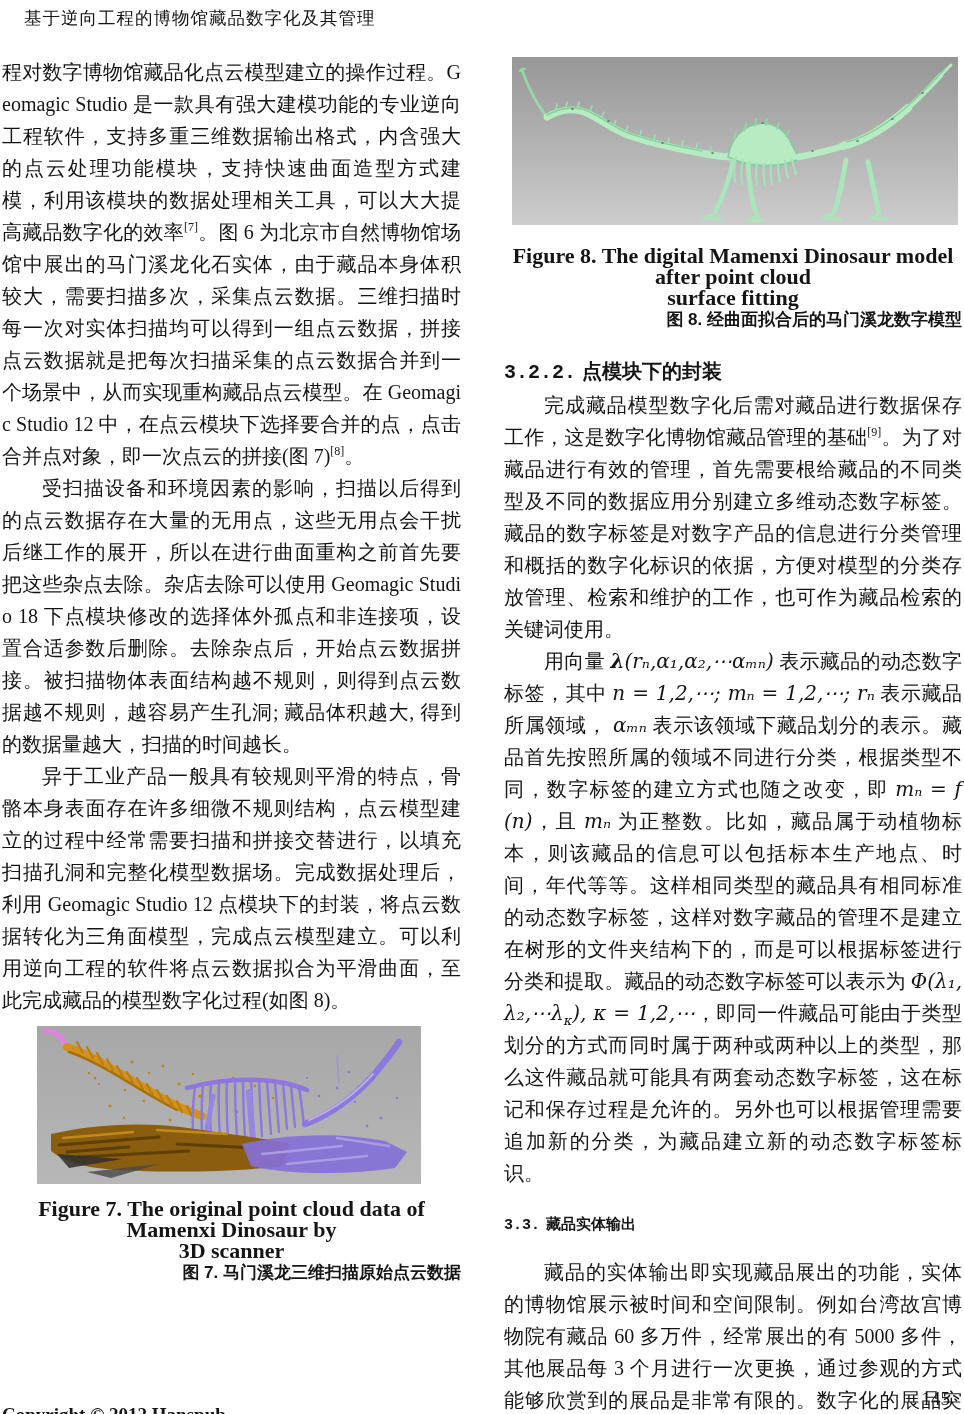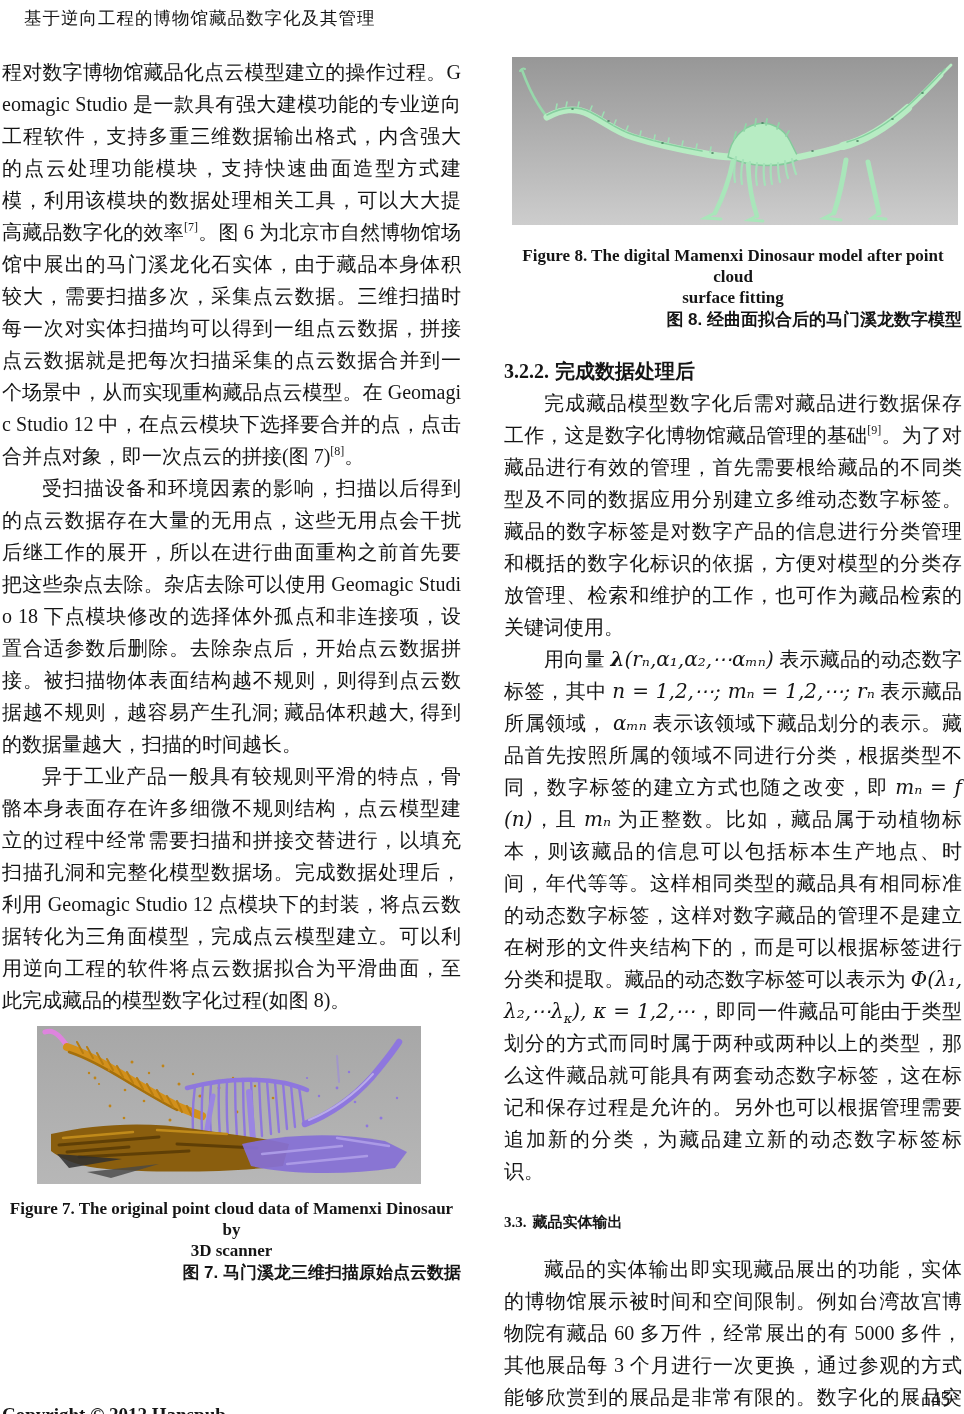--- a/index.html
+++ b/index.html
@@ -22,31 +22,31 @@
   sup{font-size:12px;line-height:0;}
   .math{font-style:italic;font-family:"DejaVu Serif","Liberation Serif",serif;}
   .math.mb{font-weight:bold;}
   sub.math{font-size:13px;line-height:0;}
   .figure{text-align:center;}
   .fig-img{display:block;}
   .fig7-wrap{margin-top:10px;}
   .fig7-wrap .fig-img{margin-left:35px;}
   .fig8-wrap .fig-img{margin-left:8px;}
   .cap-en{
-    font-weight:bold;font-size:17px;line-height:21px;text-align:center;
+    font-weight:bold;font-size:22px;line-height:21px;text-align:center;
     font-family:"Liberation Serif","DejaVu Serif",serif;
   }
   .cap-en.first{margin-top:14px;}
   .fig8-wrap .cap-en.first{margin-top:20px;}
   .cap-zh{
     font-weight:bold;font-size:17px;line-height:22px;text-align:right;
     font-family:"Liberation Sans","DejaVu Sans",sans-serif;margin-top:1px;
   }
   .sec-heading{margin:28px 0 4px 0;font-size:20px;line-height:24px;}
-  .sec-heading .h-num{font-weight:bold;font-family:Liberation Serif, serif;}
+  .sec-heading .h-num{font-weight:bold;font-family:Liberation Mono, monospace;}
   .sec-heading .h-zh{font-weight:bold;font-family:"Liberation Sans","DejaVu Sans",sans-serif;margin-left:6px;}
   .sec-heading.lvl2{margin:22px 0 18px 0;font-size:15px;line-height:25px;}
   .footer{
     position:absolute;left:2px;top:1388px;width:960px;height:24px;
     font-size:19px;
   }
   .footer .copyright{position:absolute;left:0;top:16px;font-weight:bold;}
   .footer .pageno{position:absolute;right:12px;top:0;}
 </style>
 </head>
@@ -167,21 +167,21 @@
           <path d="M335,85 C358,79 379,64 398,47 C411,35 423,23 433,12" stroke="#86cf9f" stroke-width="1.4"></path>
           <path d="M60,52 l1,0 M96,64 l1,0 M150,86 l1,0 M200,96 l1,0 M250,66 l1,0 M300,94 l1,0 M345,84 l1,0 M380,62 l1,0 M410,36 l1,0" stroke="#45795c" stroke-width="1.6"></path>
         </g>
       </svg>
       <div class="cap-en first">Figure 8. The digital Mamenxi Dinosaur model after point cloud</div>
       <div class="cap-en">surface fitting</div>
       <div class="cap-zh">图 8. 经曲面拟合后的马门溪龙数字模型</div>
     </div>
 
     <div class="sec-heading">
-      <span class="h-num">3.2.2.</span><span class="h-zh">完成数据处理后</span>
+      <span class="h-num">3.2.2.</span><span class="h-zh">点模块下的封装</span>
     </div>
     <div>
         <p class="para ind">完成藏品模型数字化后需对藏品进行数据保存工作，这是数字化博物馆藏品管理的基础<sup>[9]</sup>。为了对藏品进行有效的管理，首先需要根给藏品的不同类型及不同的数据应用分别建立多维动态数字标签。藏品的数字标签是对数字产品的信息进行分类管理和概括的数字化标识的依据，方便对模型的分类存放管理、检索和维护的工作，也可作为藏品检索的关键词使用。</p>
         <p class="para ind">用向量 <span class="math mb">λ</span><span class="math">(rₙ,α₁,α₂,⋯αₘₙ)</span> 表示藏品的动态数字标签，其中 <span class="math">n = 1,2,⋯; mₙ = 1,2,⋯;  rₙ</span> 表示藏品所属领域， <span class="math">αₘₙ</span> 表示该领域下藏品划分的表示。藏品首先按照所属的领域不同进行分类，根据类型不同，数字标签的建立方式也随之改变，即 <span class="math">mₙ = f(n)</span>，且 <span class="math">mₙ</span> 为正整数。比如，藏品属于动植物标本，则该藏品的信息可以包括标本生产地点、时间，年代等等。这样相同类型的藏品具有相同标准的动态数字标签，这样对数字藏品的管理不是建立在树形的文件夹结构下的，而是可以根据标签进行分类和提取。藏品的动态数字标签可以表示为 <span class="math">Φ(λ₁,λ₂,⋯λ</span><sub class="math">κ</sub><span class="math">), κ = 1,2,⋯</span>，即同一件藏品可能由于类型划分的方式而同时属于两种或两种以上的类型，那么这件藏品就可能具有两套动态数字标签，这在标记和保存过程是允许的。另外也可以根据管理需要追加新的分类，为藏品建立新的动态数字标签标识。</p>
       </div>
 
     <div class="sec-heading lvl2">
       <span class="h-num">3.3.</span><span class="h-zh">藏品实体输出</span>
     </div>
     <div>

